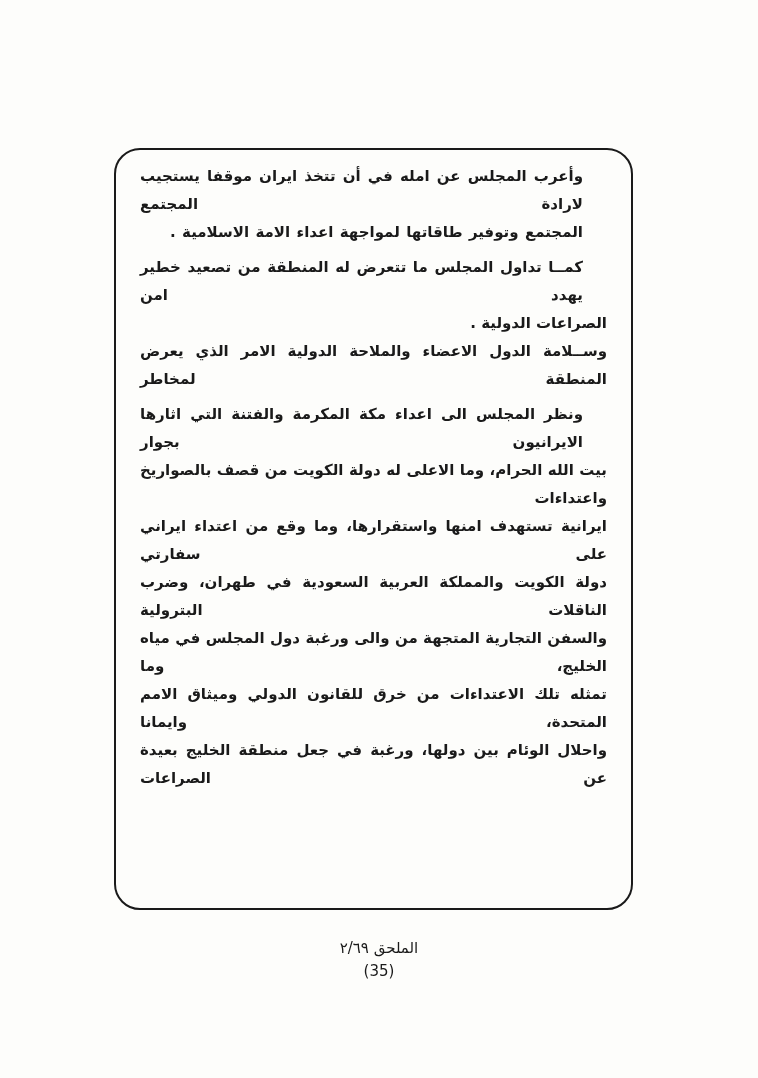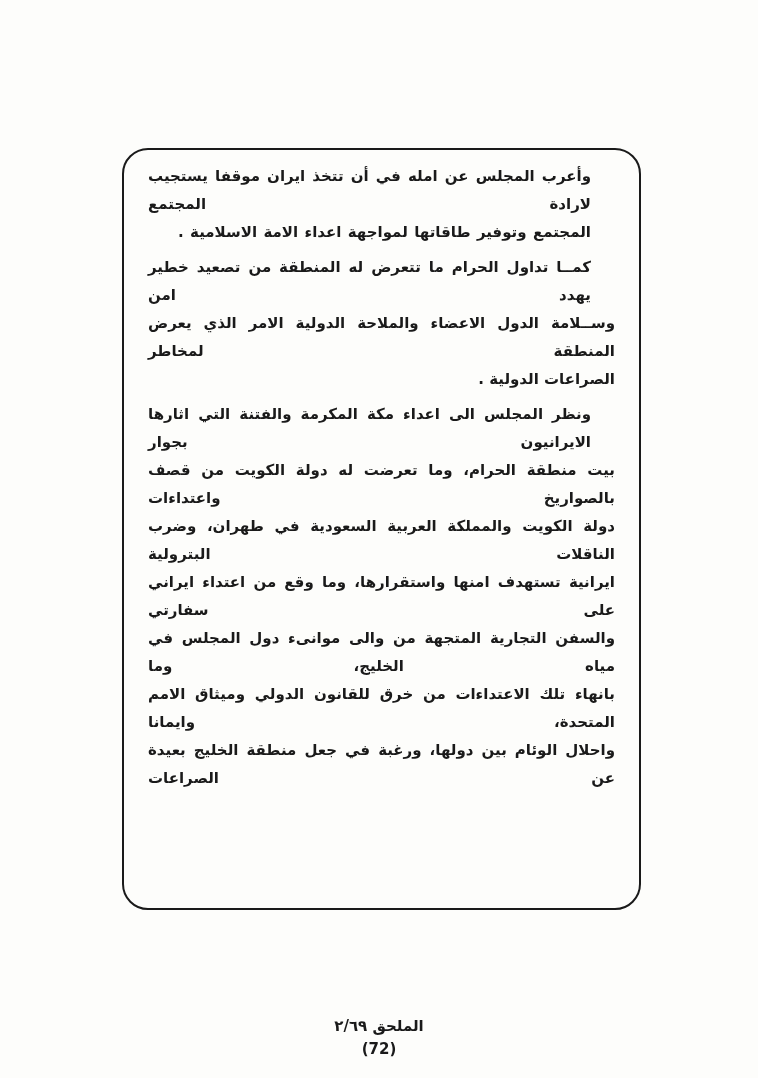--- a/index.html
+++ b/index.html
@@ -5,65 +5,65 @@
   :root { --ink:#1a1a1a; --paper:#fdfdfb; }
   html,body { margin:0; padding:0; }
   body { width:758px; height:1078px; background:#ffffff; }
   .page {
     position:relative; width:758px; height:1078px;
     background:var(--paper);
     font-family:"DejaVu Sans", sans-serif;
     color:var(--ink);
   }
   .text-box {
-    position:absolute; left:122px; top:148px;
+    position:absolute; left:114px; top:148px;
     width:519px; height:762px; box-sizing:border-box;
     border:2px solid var(--ink); border-radius:26px;
     padding:12px 24px 0 24px;
     direction:rtl; unicode-bidi:embed;
     font-size:15px; line-height:28px; font-weight:700;
     overflow:hidden;
   }
   .paragraph { margin:0 0 7px 0; }
   .line { text-align:justify; text-align-last:justify; }
   .line.first { padding-right:24px; }
   .line.last-right { text-align:right; text-align-last:right; }
   .line.last-indented { padding-right:24px; padding-left:30px; }
   .footer {
-    position:absolute; left:0; top:1015px; width:758px;
+    position:absolute; left:0; top:937px; width:758px;
     direction:rtl; text-align:center;
-    font-weight:700; font-size:15px; line-height:23px;
+    font-weight:400; font-size:15px; line-height:23px;
     color:var(--ink);
   }
   .footer div { white-space:nowrap; }
 </style>
 </head>
 <body>
 
 <div class="page">
 
   <div class="text-box" id="text-box" dir="rtl" lang="ar">
       <div class="paragraph">
         <div class="line first">وأعرب المجلس عن امله في أن تتخذ ايران موقفا يستجيب لارادة المجتمع</div>
         <div class="line last-indented">المجتمع وتوفير طاقاتها لمواجهة اعداء الامة الاسلامية .</div>
       </div>
       <div class="paragraph">
-        <div class="line first">كمــا تداول الحرام ما تتعرض له المنطقة من تصعيد خطير يهدد امن</div>
+        <div class="line first">كمــا تداول المجلس ما تتعرض له المنطقة من تصعيد خطير يهدد امن</div>
+        <div class="line last-right">الصراعات الدولية .</div>
         <div class="line">وســلامة الدول الاعضاء والملاحة الدولية الامر الذي يعرض المنطقة لمخاطر</div>
-        <div class="line last-right">الصراعات الدولية .</div>
       </div>
       <div class="paragraph">
         <div class="line first">ونظر المجلس الى اعداء مكة المكرمة والفتنة التي اثارها الايرانيون بجوار</div>
-        <div class="line">بيت منطقة الحرام، وما تعرضت له دولة الكويت من قصف بالصواريخ واعتداءات</div>
+        <div class="line">بيت الله الحرام، وما الاعلى له دولة الكويت من قصف بالصواريخ واعتداءات</div>
+        <div class="line">ايرانية تستهدف امنها واستقرارها، وما وقع من اعتداء ايراني على سفارتي</div>
         <div class="line">دولة الكويت والمملكة العربية السعودية في طهران، وضرب الناقلات البترولية</div>
-        <div class="line">ايرانية تستهدف امنها واستقرارها، وما وقع من اعتداء ايراني على سفارتي</div>
-        <div class="line">والسفن التجارية المتجهة من والى موانىء دول المجلس في مياه الخليج، وما</div>
-        <div class="line">بانهاء تلك الاعتداءات من خرق للقانون الدولي وميثاق الامم المتحدة، وايمانا</div>
+        <div class="line">والسفن التجارية المتجهة من والى ورغبة دول المجلس في مياه الخليج، وما</div>
+        <div class="line">تمثله تلك الاعتداءات من خرق للقانون الدولي وميثاق الامم المتحدة، وايمانا</div>
         <div class="line">واحلال الوئام بين دولها، ورغبة في جعل منطقة الخليج بعيدة عن الصراعات</div>
       </div>
     </div>
 
   <div class="footer" dir="rtl" lang="ar">
     <div>الملحق ٢/٦٩</div>
-    <div>(72)</div>
+    <div>(35)</div>
   </div>
 
 </div>
 
 </body></html>

